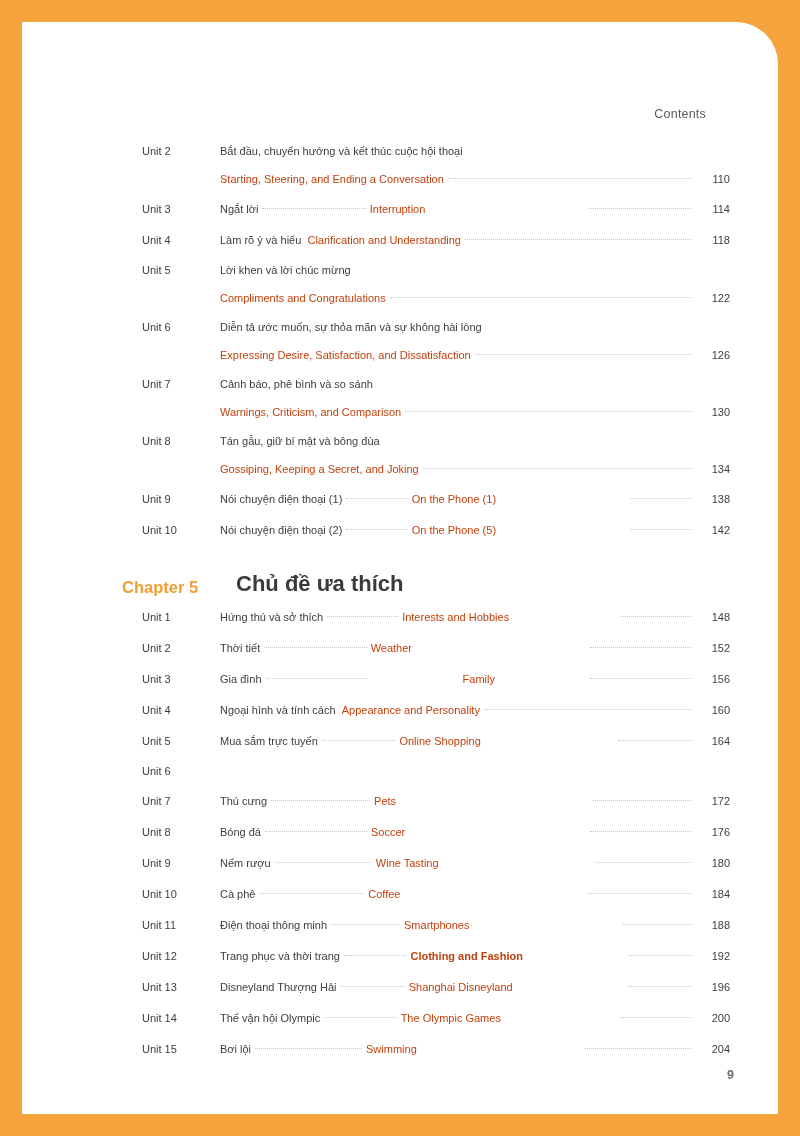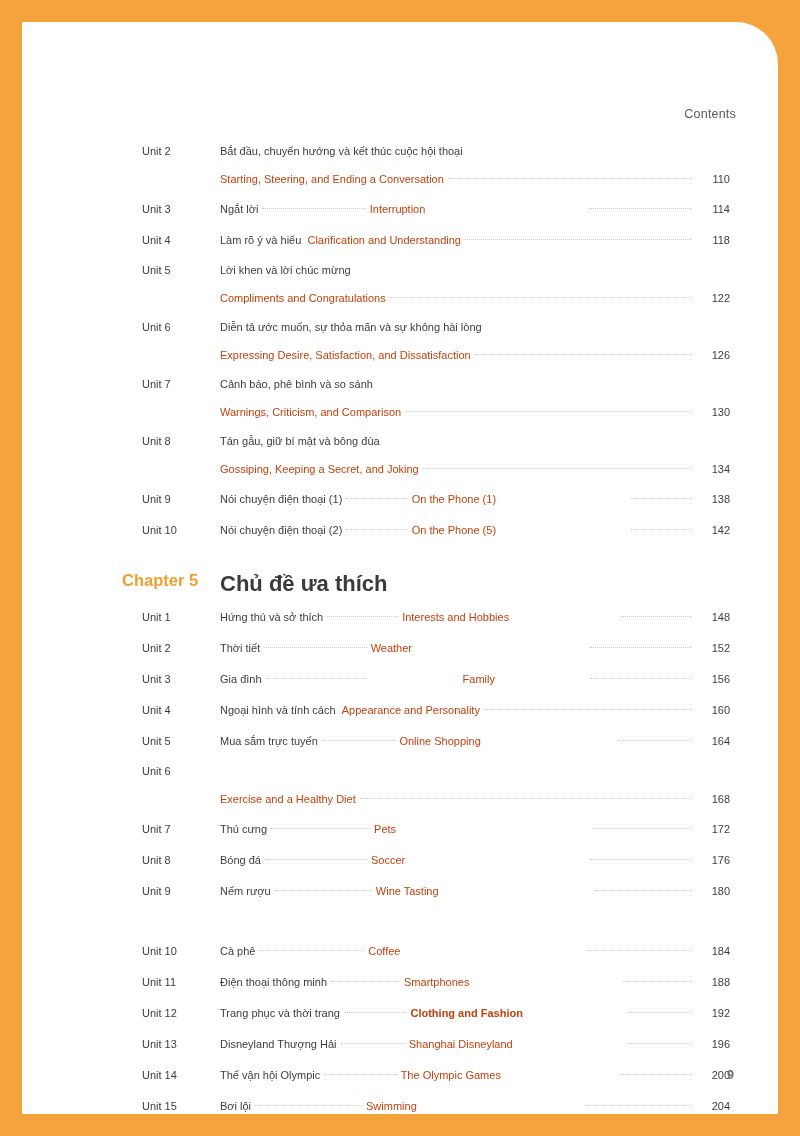--- a/index.html
+++ b/index.html
@@ -25,21 +25,21 @@
   }
   .page-inner {
     position: absolute;
     left: 0;
     top: 0;
     width: 756px;
     height: 1092px;
   }
   .contents-label {
     position: absolute;
-    right: 42px;
+    right: 72px;
     top: 85px;
     font-size: 12.5px;
     color: #5a5a5a;
     letter-spacing: 0.2px;
   }
   .page-number {
     position: absolute;
     right: 44px;
     bottom: 32px;
     font-size: 12.5px;
@@ -50,22 +50,23 @@
   .toc {
     position: absolute;
     left: 120px;
     top: 116px;
     width: 588px;
   }
 
   
   .chapter {
     display: flex;
-    align-items: flex-start;
+    align-items: flex-end;
     margin: 26px 0 6px -20px;
+    gap: 16px;
   }
   .chapter-label {
     color: #f0a030;
     font-size: 16.5px;
     font-weight: bold;
     width: 98px;
   }
   .chapter-title {
     color: #3a3a3a;
     font-size: 22px;
@@ -290,26 +291,20 @@
             <span style="flex: 0 0 215px;"><span class="en">Online Shopping</span></span>
             <span class="dots"></span>
             <span class="pg">164</span>
           </div>
         </div>
         <div class="entry">
           <div class="row line1">
             <span class="unit">Unit 6</span>
             <span class="gapfill"></span>
           </div>
-          <div class="row line2">
-            <span class="indent"></span>
-            <span class="en">Exercise and a Healthy Diet</span>
-            <span class="dots"></span>
-            <span class="pg">168</span>
-          </div>
         </div>
         <div class="entry">
           <div class="row">
             <span class="unit">Unit 7</span>
             <span class="vi">Thú cưng</span>
             <span class="dots"></span>
             <span style="flex: 0 0 215px;"><span class="en">Pets</span></span>
             <span class="dots"></span>
             <span class="pg">172</span>
           </div>
@@ -332,21 +327,21 @@
             <span style="flex: 0 0 215px;"><span class="en">Wine Tasting</span></span>
             <span class="dots"></span>
             <span class="pg">180</span>
           </div>
         </div>
         <div class="entry">
           <div class="row">
             <span class="unit">Unit 10</span>
             <span class="vi">Cà phê</span>
             <span class="dots"></span>
-            <span style="flex: 0 0 215px; margin-top: 29px;"><span class="en">Coffee</span></span>
+            <span style="flex: 0 0 215px;"><span class="en">Coffee</span></span>
             <span class="dots"></span>
             <span class="pg">184</span>
           </div>
         </div>
         <div class="entry">
           <div class="row">
             <span class="unit">Unit 11</span>
             <span class="vi">Điện thoại thông minh</span>
             <span class="dots"></span>
             <span style="flex: 0 0 215px;"><span class="en">Smartphones</span></span>

